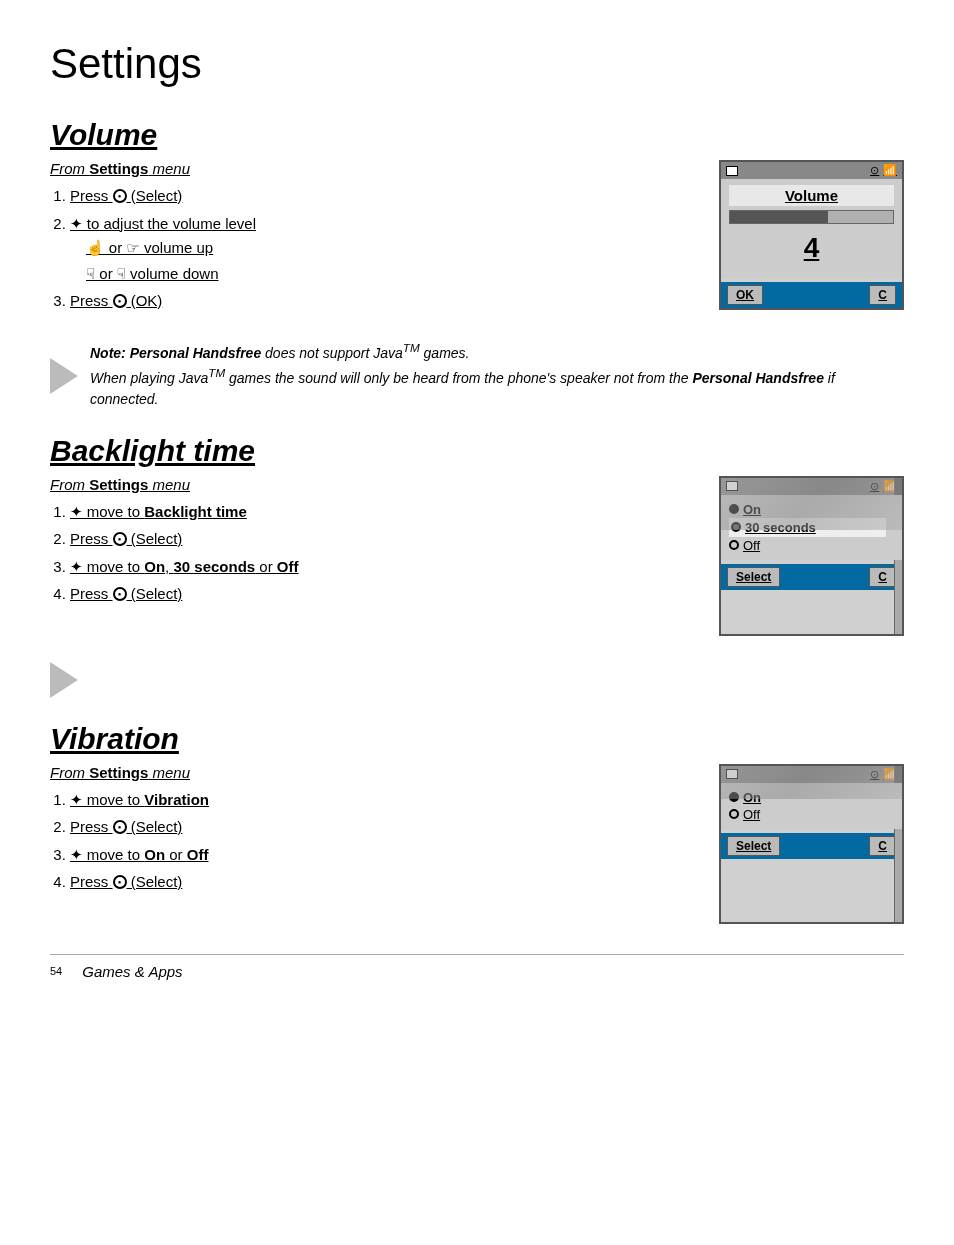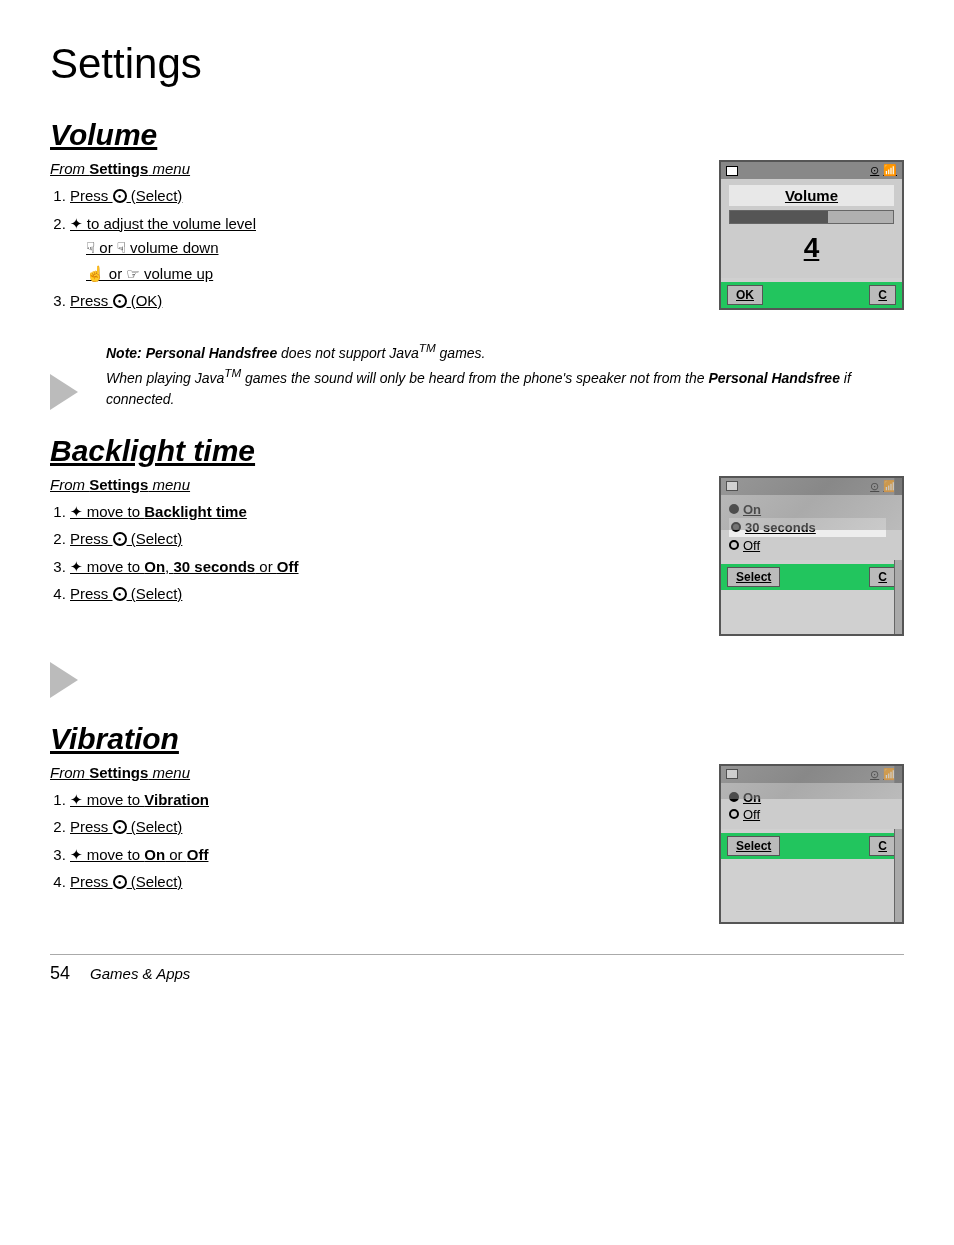--- a/index.html
+++ b/index.html
@@ -129,40 +129,40 @@
       text-align: center;
       font-size: 28px;
       font-weight: bold;
       margin: 8px 0;
     }
 
     .phone-bottom-bar {
       display: flex;
       justify-content: space-between;
       align-items: center;
-      background: #22c55e;
+      background: #0369a1;
       padding: 3px 6px;
       margin-top: 4px;
       font-size: 12px;
       font-weight: bold;
     }
 
     .phone-bottom-bar .btn {
       background: #bbb;
       border: 1px solid #555;
       padding: 2px 8px;
       font-size: 12px;
       font-weight: bold;
     }
 
     
     .note-box {
       display: flex;
-      align-items: flex-end;
-      gap: 28px;
+      align-items: center;
+      gap: 12px;
       margin: 16px 0 20px 0;
       padding: 4px 0;
     }
 
     .note-arrow {
       width: 0;
       height: 0;
       border-top: 18px solid transparent;
       border-bottom: 18px solid transparent;
       border-left: 28px solid #bbb;
@@ -247,21 +247,21 @@
     .footer {
       display: flex;
       align-items: center;
       gap: 20px;
       margin-top: 30px;
       padding-top: 8px;
       border-top: 1px solid #aaa;
     }
 
     .footer-page {
-      font-size: 18px;
+      font-size: 11px;
       font-weight: normal;
     }
 
     .footer-section {
       font-style: italic;
       font-weight: normal;
       font-size: 15px;
     }
 
     .select-circle {
@@ -308,22 +308,22 @@
       <p class="from-menu">
         <em>From <strong>Settings</strong> menu</em>
       </p>
       <ol>
         <li>
           Press <span class="select-circle"></span> (Select)
         </li>
         <li>
           ✦ to adjust the volume level
           <ul class="sub-list">
+            <li>☝ or ☞ volume up</li>
             <li>☟ or ☟ volume down</li>
-            <li>☝ or ☞ volume up</li>
           </ul>
         </li>
         <li>
           Press <span class="select-circle"></span> (OK)
         </li>
       </ol>
     </div>
 
     <div class="phone-screen">
       <div class="phone-status-bar">

